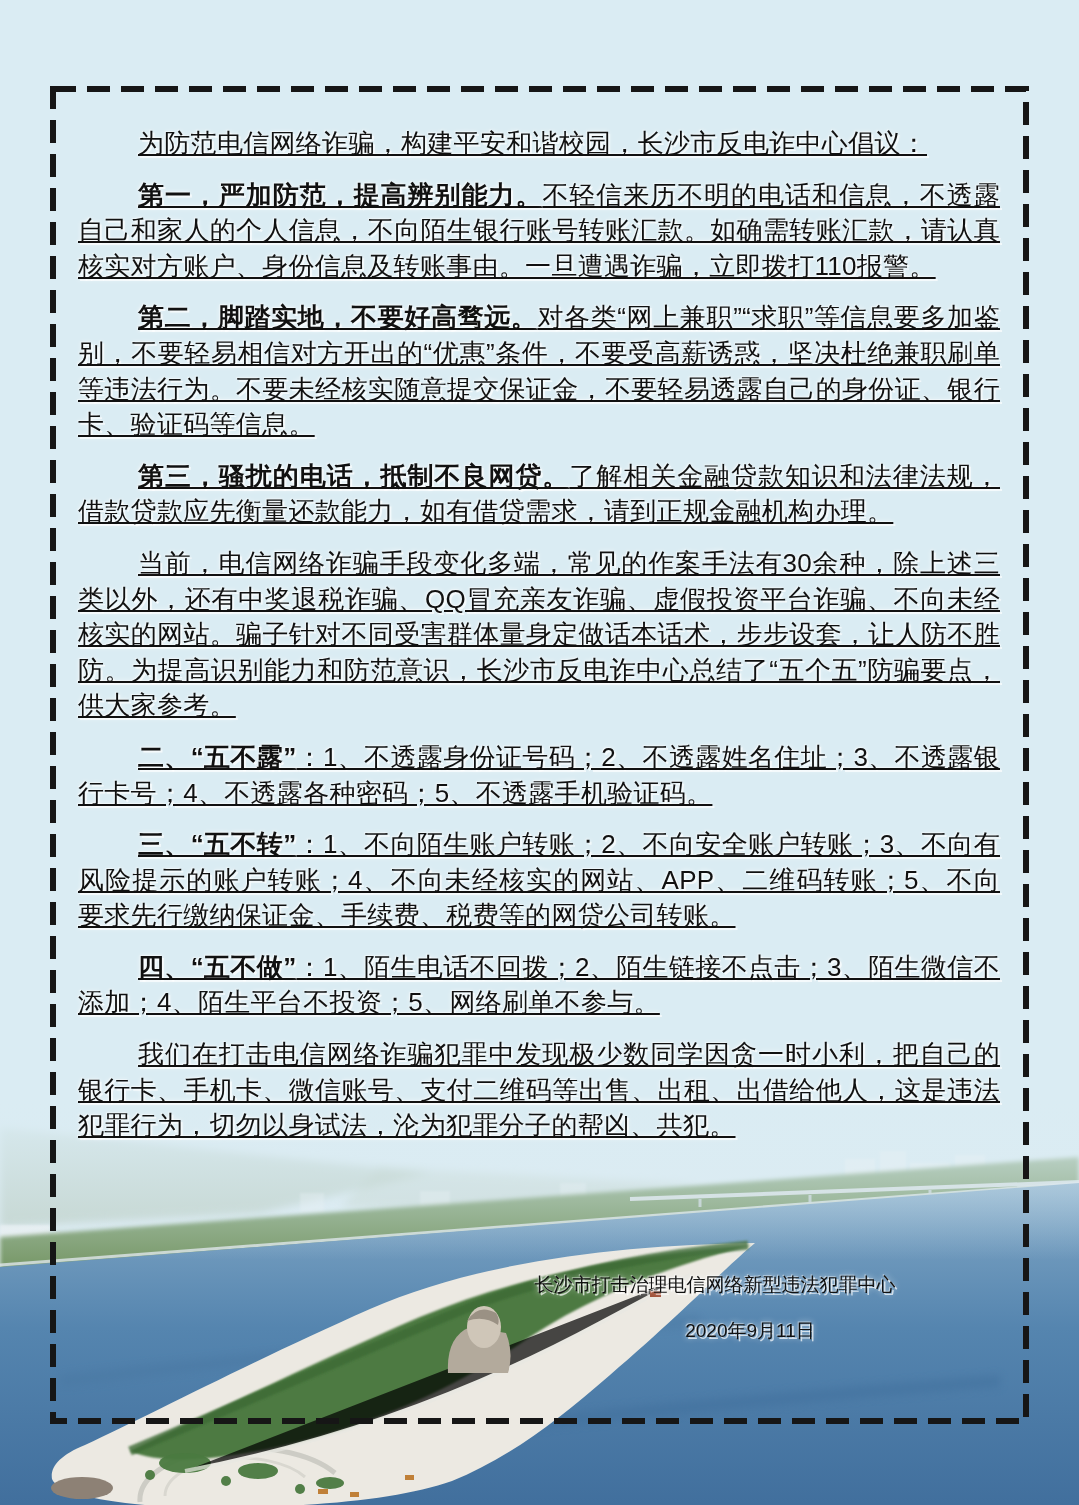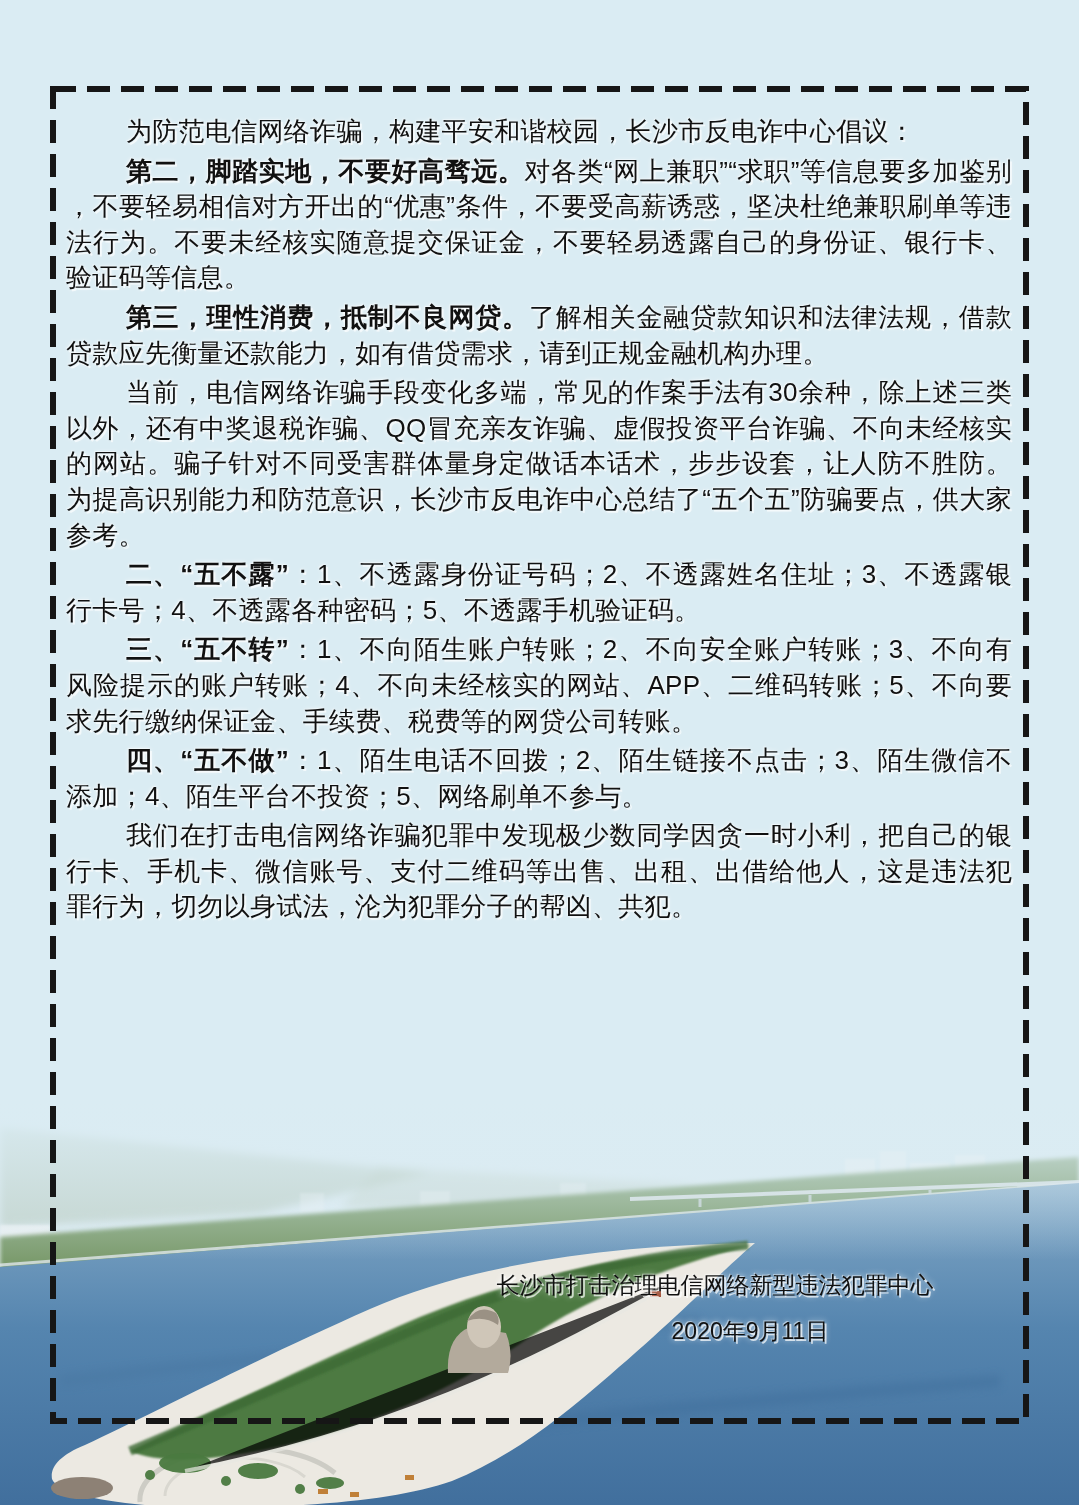--- a/index.html
+++ b/index.html
@@ -21,25 +21,25 @@
   }
   
   .border-svg{position:absolute;left:0;top:0;width:1079px;height:1505px;pointer-events:none;}
   
   .content{
     position:absolute;left:62px;top:110px;width:954px;
     font-size:26px;line-height:35.6px;letter-spacing:.3px;
     text-align:justify;line-break:anywhere;
     text-shadow:2px 2px 0 rgba(255,255,255,.65),-1px -1px 0 rgba(255,255,255,.4),0 0 5px rgba(255,255,255,.85);
   }
-  .content p{margin:4px;text-indent:60px;}
+  .content p{margin:16px;text-indent:60px;text-decoration:underline;}
   .content b{font-weight:bold;}
   .signature{
     position:absolute;left:420px;top:1262px;width:590px;
-    font-size:23px;line-height:46px;text-align:center;
+    font-size:19px;line-height:46px;text-align:center;
     text-shadow:2px 2px 0 rgba(255,255,255,.7),-1px -1px 0 rgba(255,255,255,.45),0 0 6px rgba(255,255,255,.9);
   }
   .signature .date{display:block;margin-left:70px;}
 </style>
 </head>
 <body>
 
 <div class="page">
 
   <div class="photo">
@@ -143,22 +143,23 @@
     </svg>
   </div>
   <div class="photo-fade"></div>
 
   <svg class="border-svg">
     <rect x="53" y="89" width="973" height="1332" fill="none" stroke="#161616" stroke-width="6" stroke-dasharray="23 11"></rect>
   </svg>
 
   <div class="content">
     <p><b></b><span>为防范电信网络诈骗，构建平安和谐校园，长沙市反电诈中心倡议：</span></p>
+    <p><b>第一，严加防范，提高辨别能力。</b><span>不轻信来历不明的电话和信息，不透露自己和家人的个人信息，不向陌生银行账号转账汇款。如确需转账汇款，请认真核实对方账户、身份信息及转账事由。一旦遭遇诈骗，立即拨打110报警。</span></p>
     <p><b>第二，脚踏实地，不要好高骛远。</b><span>对各类“网上兼职”“求职”等信息要多加鉴别，不要轻易相信对方开出的“优惠”条件，不要受高薪诱惑，坚决杜绝兼职刷单等违法行为。不要未经核实随意提交保证金，不要轻易透露自己的身份证、银行卡、验证码等信息。</span></p>
-    <p><b>第三，理性消费，抵制不良网贷。</b><span>了解相关金融贷款知识和法律法规，借款贷款应先衡量还款能力，如有借贷需求，请到正规金融机构办理。</span></p>
+    <p><b>第三，骚扰的电话，抵制不良网贷。</b><span>了解相关金融贷款知识和法律法规，借款贷款应先衡量还款能力，如有借贷需求，请到正规金融机构办理。</span></p>
     <p><b></b><span>当前，电信网络诈骗手段变化多端，常见的作案手法有30余种，除上述三类以外，还有中奖退税诈骗、QQ冒充亲友诈骗、虚假投资平台诈骗、不向未经核实的网站。骗子针对不同受害群体量身定做话本话术，步步设套，让人防不胜防。为提高识别能力和防范意识，长沙市反电诈中心总结了“五个五”防骗要点，供大家参考。</span></p>
     <p><b>二、“五不露”</b><span>：1、不透露身份证号码；2、不透露姓名住址；3、不透露银行卡号；4、不透露各种密码；5、不透露手机验证码。</span></p>
     <p><b>三、“五不转”</b><span>：1、不向陌生账户转账；2、不向安全账户转账；3、不向有风险提示的账户转账；4、不向未经核实的网站、APP、二维码转账；5、不向要求先行缴纳保证金、手续费、税费等的网贷公司转账。</span></p>
     <p><b>四、“五不做”</b><span>：1、陌生电话不回拨；2、陌生链接不点击；3、陌生微信不添加；4、陌生平台不投资；5、网络刷单不参与。</span></p>
     <p><b></b><span>我们在打击电信网络诈骗犯罪中发现极少数同学因贪一时小利，把自己的银行卡、手机卡、微信账号、支付二维码等出售、出租、出借给他人，这是违法犯罪行为，切勿以身试法，沦为犯罪分子的帮凶、共犯。</span></p>
   </div>
 
   <div class="signature">
     <span>长沙市打击治理电信网络新型违法犯罪中心</span>
     <span class="date">2020年9月11日</span>

